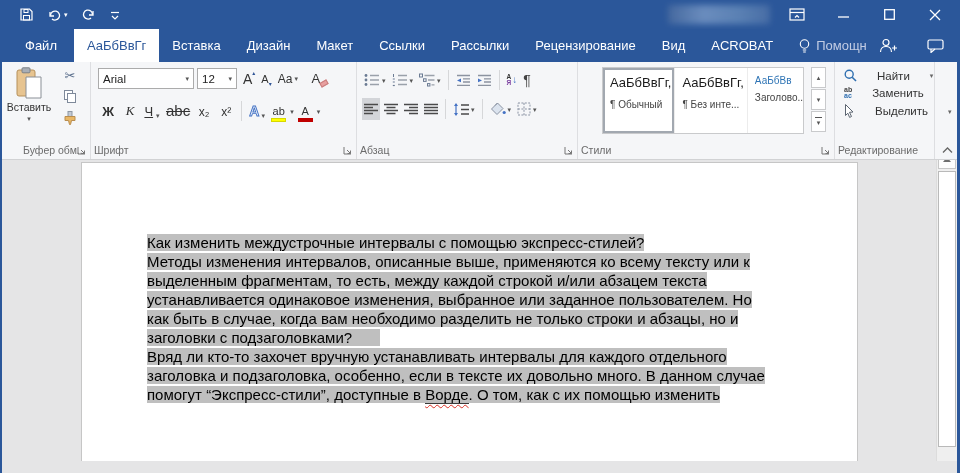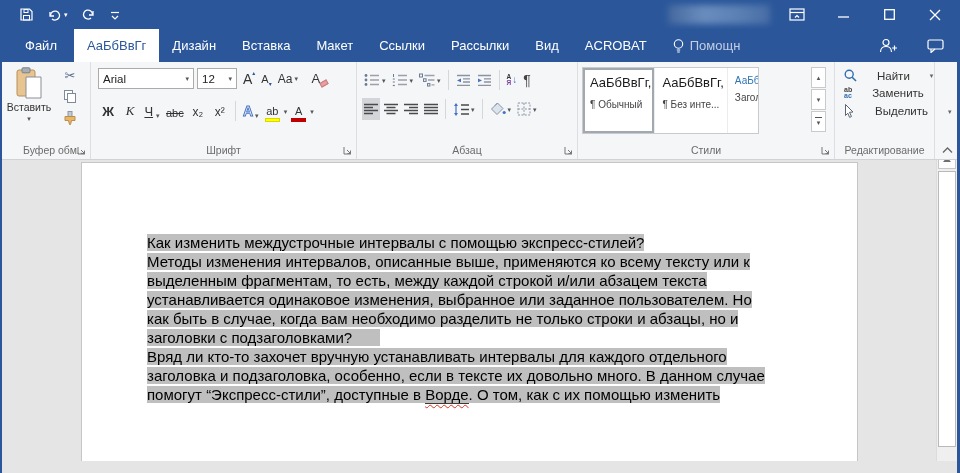--- a/index.html
+++ b/index.html
@@ -23,21 +23,21 @@
   .tabrow { position:absolute; left:0; top:29px; width:960px; height:33px; background:#2b579a; display:flex; align-items:stretch; font-size:13px; z-index:5; }
   .tab { color:#fff; padding:0 13px; display:flex; align-items:center; white-space:nowrap; }
   .tab.file { margin-left:8px; padding:0 17px; }
   .tab.active { background:#fff; color:#2b579a; }
   .tab.help { gap:6px; color:#c3cde4; }
   .tabrow-right { position:absolute; right:16px; top:0; height:33px; display:flex; gap:30px; align-items:center; }
 
   
   .ribbon { position:absolute; left:0; top:62px; width:960px; height:98px; background:#f5f6f8; border-bottom:1px solid #d1d2d4; display:flex; z-index:4; }
   .rg { position:relative; height:97px; border-right:1px solid #dddee1; }
-  .rg-label { position:absolute; bottom:1px; left:3px; right:3px; height:14px; font-size:10.5px; color:#6b6b6b; text-align:center; white-space:nowrap; overflow:hidden; }
+  .rg-label { position:absolute; bottom:1px; left:3px; right:3px; height:14px; font-size:10.5px; color:#6b6b6b; text-align:left; white-space:nowrap; overflow:hidden; }
   .rg-label.left { text-align:left; padding-left:20px; }
   .launcher { position:absolute; bottom:3px; right:3px; width:11px; height:11px; display:flex; align-items:center; justify-content:center; }
 
   .g-clipboard { width:91px; }
   .paste { position:absolute; left:5px; top:5px; width:48px; height:74px; display:flex; flex-direction:column; align-items:center; gap:2px; }
   .paste-label { font-size:10.5px; color:#333; }
   .clipcol { position:absolute; left:58px; top:7px; display:flex; flex-direction:column; gap:8px; align-items:center; width:24px; }
   .scissors { font-size:13px; color:#5a6e8c; line-height:1; }
   .copy-ic { position:relative; width:12px; height:13px; }
   .copy-ic i { position:absolute; width:9px; height:10px; background:#fff; border:1px solid #7e899a; display:block; }
@@ -51,21 +51,21 @@
   .cb-name { width:96px; } .cb-size { width:40px; }
   .sbtn { height:21px; display:flex; align-items:center; justify-content:center; color:#333; position:relative; padding:0 3px; }
   .grow-a { font-size:14px; } .shrink-a { font-size:11px; }
   .tri { font-size:6px; color:#2f5496; position:absolute; top:1px; right:0; }
   .tri.down { top:auto; bottom:2px; }
   .font-row2 { position:absolute; left:7px; top:37px; display:flex; align-items:center; gap:2px; height:24px; }
   .fbtn { min-width:20px; height:22px; display:flex; align-items:flex-end; justify-content:center; font-size:13px; color:#333; padding:0 2px 3px; position:relative; }
   .fb-bold { font-weight:700; }
   .fb-italic { font-style:italic; font-family:"Liberation Serif", serif; }
   .fb-und { text-decoration:underline; }
-  .fb-strike { font-size:11px; text-decoration:line-through; }
+  .fb-strike { font-size:15px; text-decoration:line-through; }
   .fb-sub, .fb-sup { font-size:12px; }
   .vdiv { width:1px; height:20px; background:#d6d7d9; margin:0 3px; align-self:center; }
   .fx-a { font-size:14px; font-weight:bold; color:#e9f0fa; -webkit-text-stroke:0.9px #4472c4; }
   .stackbtn { display:flex; flex-direction:column; align-items:center; justify-content:flex-end; height:22px; padding:0 2px; }
   .stackbtn .lt { font-size:11px; color:#333; line-height:11px; }
   .bar { width:15px; height:4px; margin-top:1px; }
   .bar.yellow { background:#ffff00; border:1px solid #d8d800; }
   .bar.red { background:#c00000; }
   .eraser { position:absolute; right:0; bottom:3px; width:8px; height:5px; background:#e8a0a0; border:1px solid #c97f7f; transform:rotate(-30deg); }
 
@@ -73,21 +73,21 @@
   .par-row1 { position:absolute; left:5px; top:7px; display:flex; align-items:center; gap:2px; }
   .par-row2 { position:absolute; left:5px; top:36px; display:flex; align-items:center; gap:2px; }
   .pbtn { height:22px; display:flex; align-items:center; justify-content:center; gap:2px; padding:0 2px; }
   .pbtn.active { background:#d3d5d9; }
   .sorticon { display:flex; align-items:center; gap:1px; }
   .sortletters { display:flex; flex-direction:column; font-size:6.5px; line-height:6.5px; color:#333; font-weight:bold; }
   .sortarrow { font-size:10px; color:#4472c4; line-height:1; }
   .pilcrow { font-size:14px; color:#444; }
 
   .g-styles { width:257px; }
-  .gallery { position:absolute; left:4px; top:5px; width:177px; height:67px; background:#0369a1; border:1px solid #c9cacc; display:flex; overflow:hidden; }
+  .gallery { position:absolute; left:24px; top:5px; width:202px; height:67px; background:#0369a1; border:1px solid #c9cacc; display:flex; overflow:hidden; }
   .scard { width:74px; border-right:1px solid #ececec; padding:7px 3px 3px 7px; position:relative; background:#fff; }
   .scard.selected { box-shadow:inset 0 0 0 2px #a2a8b0; }
   .sprev { font-size:13px; color:#1a1a1a; white-space:nowrap; overflow:hidden; }
   .scard.heading .sprev { color:#2e74b5; font-size:10px; }
   .sname { font-size:10px; color:#444; margin-top:9px; white-space:nowrap; overflow:hidden; }
   .scard.heading .sname { margin-top:6px; }
   .scrollcol { position:absolute; left:233px; top:5px; width:15px; display:flex; flex-direction:column; gap:1px; }
   .scbtn { height:21px; background:#fff; border:1px solid #c9cacc; display:flex; flex-direction:column; align-items:center; justify-content:center; font-size:7px; color:#555; line-height:1; }
   .morebar { width:7px; height:1px; background:#555; margin-bottom:1px; }
 
@@ -189,25 +189,26 @@
         <svg width="12" height="12" viewBox="0 0 12 12">
           <path d="M1 1 L11 11 M11 1 L1 11" stroke="#fff" stroke-width="1.3"></path>
         </svg>
       </span>
     </div>
   </div>
 
   <div class="tabrow">
     <span class="tab file">Файл</span>
     <span class="tab active">АаБбВвГг</span>
+    <span class="tab">Вставка</span>
     <span class="tab">Дизайн</span>
-    <span class="tab">Вставка</span>
     <span class="tab">Макет</span>
     <span class="tab">Ссылки</span>
     <span class="tab">Рассылки</span>
+    <span class="tab">Рецензирование</span>
     <span class="tab">Вид</span>
     <span class="tab">ACROBAT</span>
     <span class="tab help">
       <svg width="11" height="16" viewBox="0 0 11 16">
         <circle cx="5.5" cy="6" r="4.2" stroke="#fff" stroke-width="1.1" fill="none"></circle>
         <path d="M3.8 12 h3.4 M4.2 14 h2.6" stroke="#fff" stroke-width="1.1"></path>
       </svg>
       <span>Помощн</span>
     </span>
     <span class="tabrow-right">

